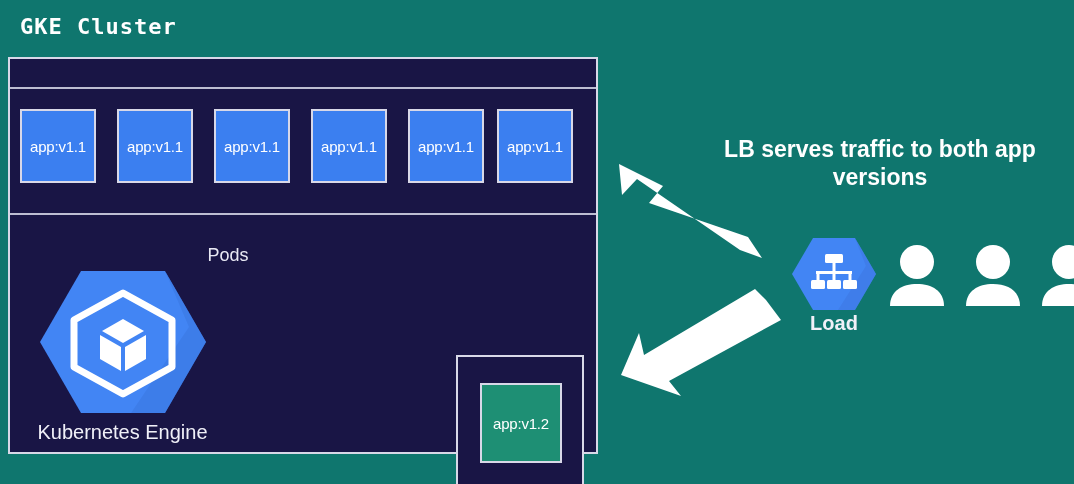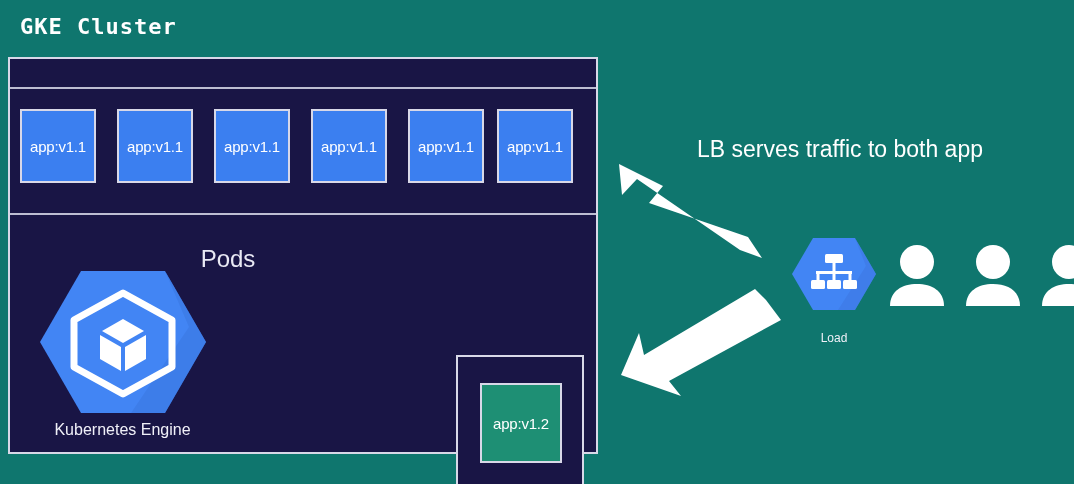--- a/index.html
+++ b/index.html
@@ -84,21 +84,21 @@
     letter-spacing: -0.2px;
   }
 
   
   #pods-caption {
     position: absolute;
     left: 0;
     top: 186px;
     width: 100%;
     text-align: center;
-    font-size: 24px;
+    font-size: 18px;
     color: #e9e9f4;
   }
   #pods-caption-inner {
     position: relative;
     left: -75px;
   }
 
   
   #gke-node {
     position: absolute;
@@ -108,21 +108,21 @@
     text-align: center;
   }
   #gke-hex-wrap {
     position: relative;
     width: 168px;
     height: 150px;
     margin: 0 auto;
   }
   #gke-label {
     margin-top: 4px;
-    font-size: 16px;
+    font-size: 20px;
     color: #f0f0f8;
     white-space: nowrap;
   }
 
   
   #v12-container {
     position: absolute;
     left: 446px;
     top: 296px;
     width: 128px;
@@ -142,47 +142,49 @@
     background: #1e8f74;
     display: flex;
     align-items: center;
     justify-content: center;
   }
   #v12-pod .pod-label { font-size: 15px; text-align: center; }
 
   
   #callout-text {
     position: absolute;
-    left: 660px;
+    left: 700px;
     top: 135px;
     width: 360px;
     text-align: center;
     font-size: 23px;
     line-height: 28px;
     color: #ffffff;
+    font-weight: bold;
   }
 
   #lb-node {
     position: absolute;
     left: 782px;
     top: 236px;
     width: 104px;
     text-align: center;
   }
   #lb-hex-wrap {
     position: relative;
     width: 86px;
     height: 76px;
     margin: 0 auto;
   }
   #lb-label {
-    margin-top: 16px;
-    font-size: 12px;
+    margin-top: 1px;
+    font-size: 20px;
     line-height: 21px;
     color: #f0f0f8;
+    font-weight: bold;
   }
 
   #users-group {
     position: absolute;
     left: 888px;
     top: 244px;
     display: flex;
     gap: 18px;
   }
   .user-icon { width: 58px; height: 62px; display: block; }
@@ -262,20 +264,21 @@
       <polygon points="762,258 748,237 649,203 663,186 619,164 622,195 637,179 740,250"></polygon>
     </g>
 
     <g fill="#ffffff">
       <polygon points="766,300 781,320 669,381 681,396 621,375 639,333 644,355 755,289"></polygon>
     </g>
   </svg>
 
   <div id="callout-text">
     <div>LB serves traffic to both app</div>
+    <div>versions</div>
   </div>
 
   <div id="lb-node">
     <div id="lb-hex-wrap">
       <svg width="86" height="76" viewBox="0 0 86 76" aria-hidden="true">
         <polygon points="22,2 64,2 85,38 64,74 22,74 1,38" fill="#4285f4"></polygon>
         <polygon points="64,2 85,38 64,74 47,74 75,30" fill="#3b76e0" opacity="0.5"></polygon>
         <g fill="#ffffff">
           <rect x="34" y="18" width="18" height="9" rx="1.5"></rect>
           <rect x="41.5" y="27" width="3" height="9"></rect>

